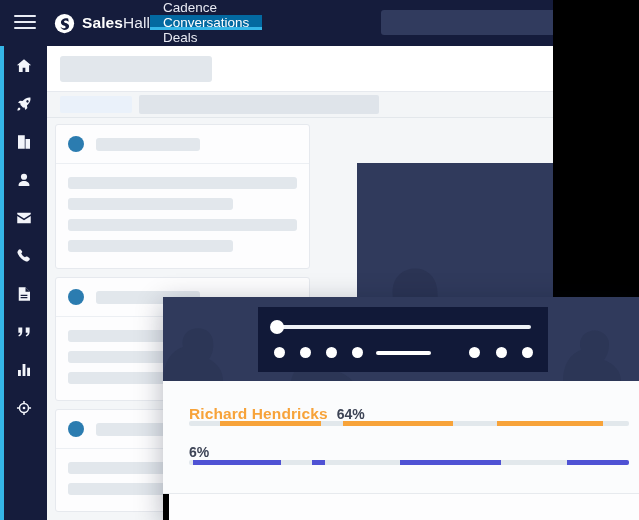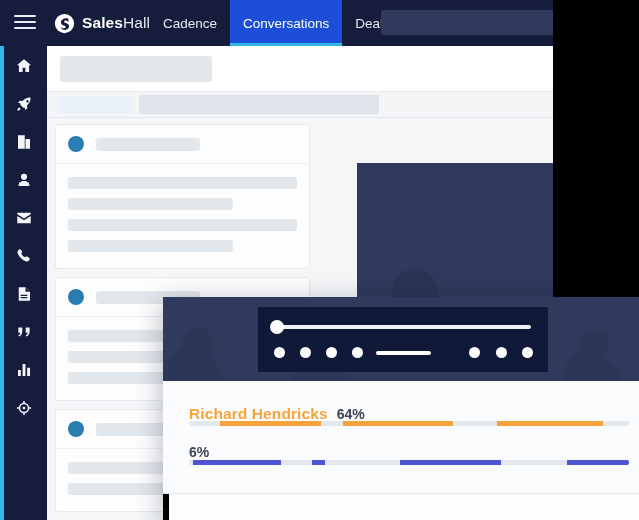--- a/index.html
+++ b/index.html
@@ -18,23 +18,23 @@
   .hamburger{position:absolute;left:14px;top:15px;width:22px;height:16px;cursor:pointer;}
   .hamburger span{display:block;height:2px;background:#e9ecf5;margin-bottom:4px;border-radius:1px;}
   .hamburger span:last-child{margin-bottom:0;}
 
   .brand{position:absolute;left:54px;top:10px;height:26px;display:flex;align-items:center;gap:7px;}
   .brand-mark{width:21px;height:21px;display:block;}
   .brand-text{font-size:15.5px;letter-spacing:.1px;color:#ffffff;white-space:nowrap;}
   .brand-text b{font-weight:bold;text-align:right;}
   .brand-text i{font-style:normal;font-weight:300;color:#e7e9f2;}
 
-  .navtabs{position:absolute;left:150px;top:0;height:46px;display:flex;align-items:stretch;}
+  .navtabs{position:absolute;left:150px;top:0;height:46px;display:flex;align-items:stretch;flex-direction:column;}
   .navtab{position:relative;display:flex;align-items:center;padding:0 13px;font-size:13.5px;color:#e8eaf3;white-space:nowrap;cursor:pointer;}
-  .navtab.active{background:#1d4ed8;color:#ffffff;}
+  .navtab.active{background:#0369a1;color:#ffffff;}
   .navtab.active:after{content:"";position:absolute;left:0;right:0;bottom:0;height:3px;background:#35b6e8;}
 
   .searchbar{position:absolute;left:381px;top:10px;width:250px;height:25px;background:#313b5e;border-radius:3px;cursor:text;}
 
   
   .rail{position:absolute;left:0;top:46px;width:47px;height:474px;background:#151c3c;}
   .rail-accent{position:absolute;left:0;top:46px;width:4px;height:474px;background:#35b6e8;}
   .rail-item{position:absolute;left:0;width:47px;height:38px;display:flex;align-items:center;justify-content:center;cursor:pointer;}
   .rail-item svg{display:block;}
 

